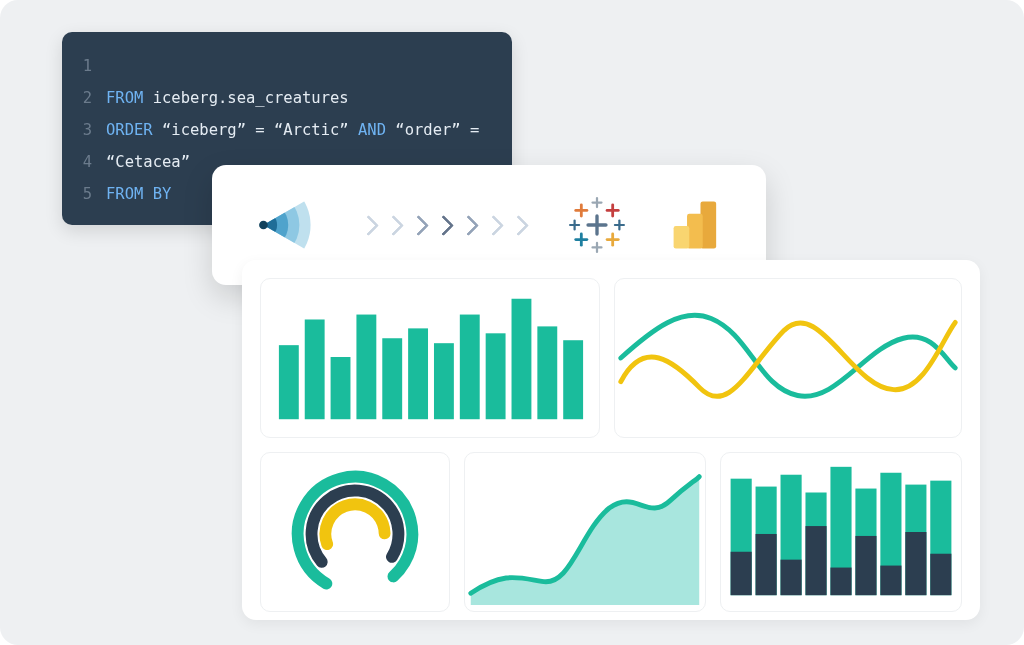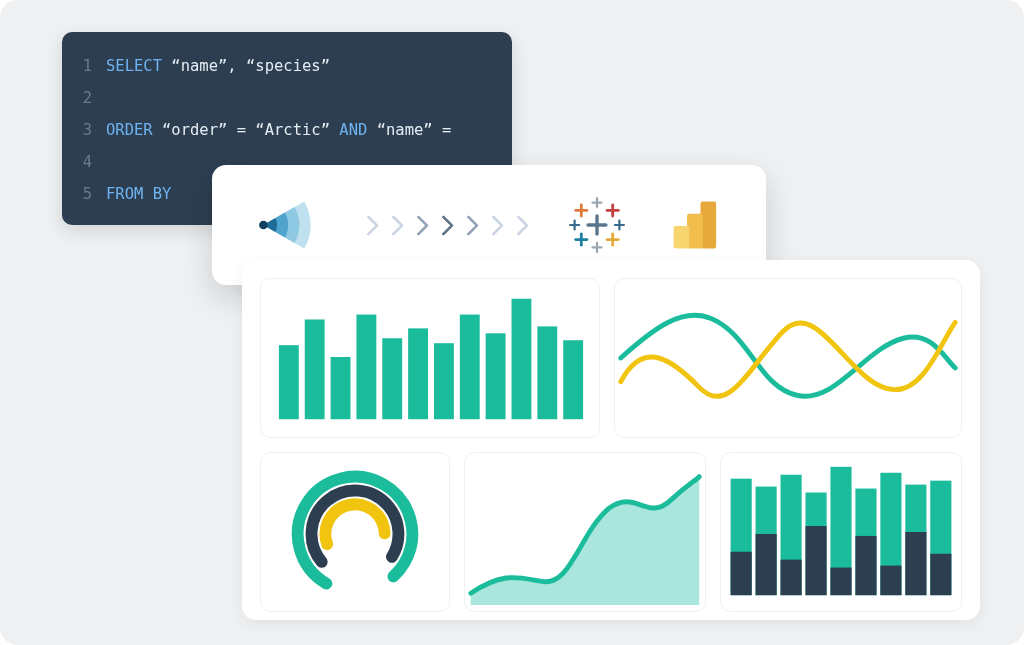--- a/index.html
+++ b/index.html
@@ -112,31 +112,32 @@
   }
 </style>
 </head>
 <body>
 
 <div class="stage">
 
   <div class="code-card">
     <div class="code-line">
       <span class="ln">1</span>
-      <span><span class="kw">SELECT</span><span> “name”, “species”</span></span>
     </div>
     <div class="code-line">
       <span class="ln">2</span>
+      <span><span class="kw">FROM</span><span> iceberg.sea_creatures</span></span>
     </div>
     <div class="code-line">
       <span class="ln">3</span>
-      <span><span class="kw">ORDER</span><span> “order” = “Arctic” </span><span class="kw">AND</span><span> “name” =</span></span>
+      <span><span class="kw">ORDER</span><span> “iceberg” = “Arctic” </span><span class="kw">AND</span><span> “order” =</span></span>
     </div>
     <div class="code-line">
       <span class="ln">4</span>
+      <span><span class="kw"></span><span>“Cetacea”</span></span>
     </div>
     <div class="code-line">
       <span class="ln">5</span>
       <span><span class="kw">FROM BY</span><span></span></span>
     </div>
   </div>
 
   <div class="pill">
 
     <svg width="62" height="62" viewBox="0 0 100 100">

